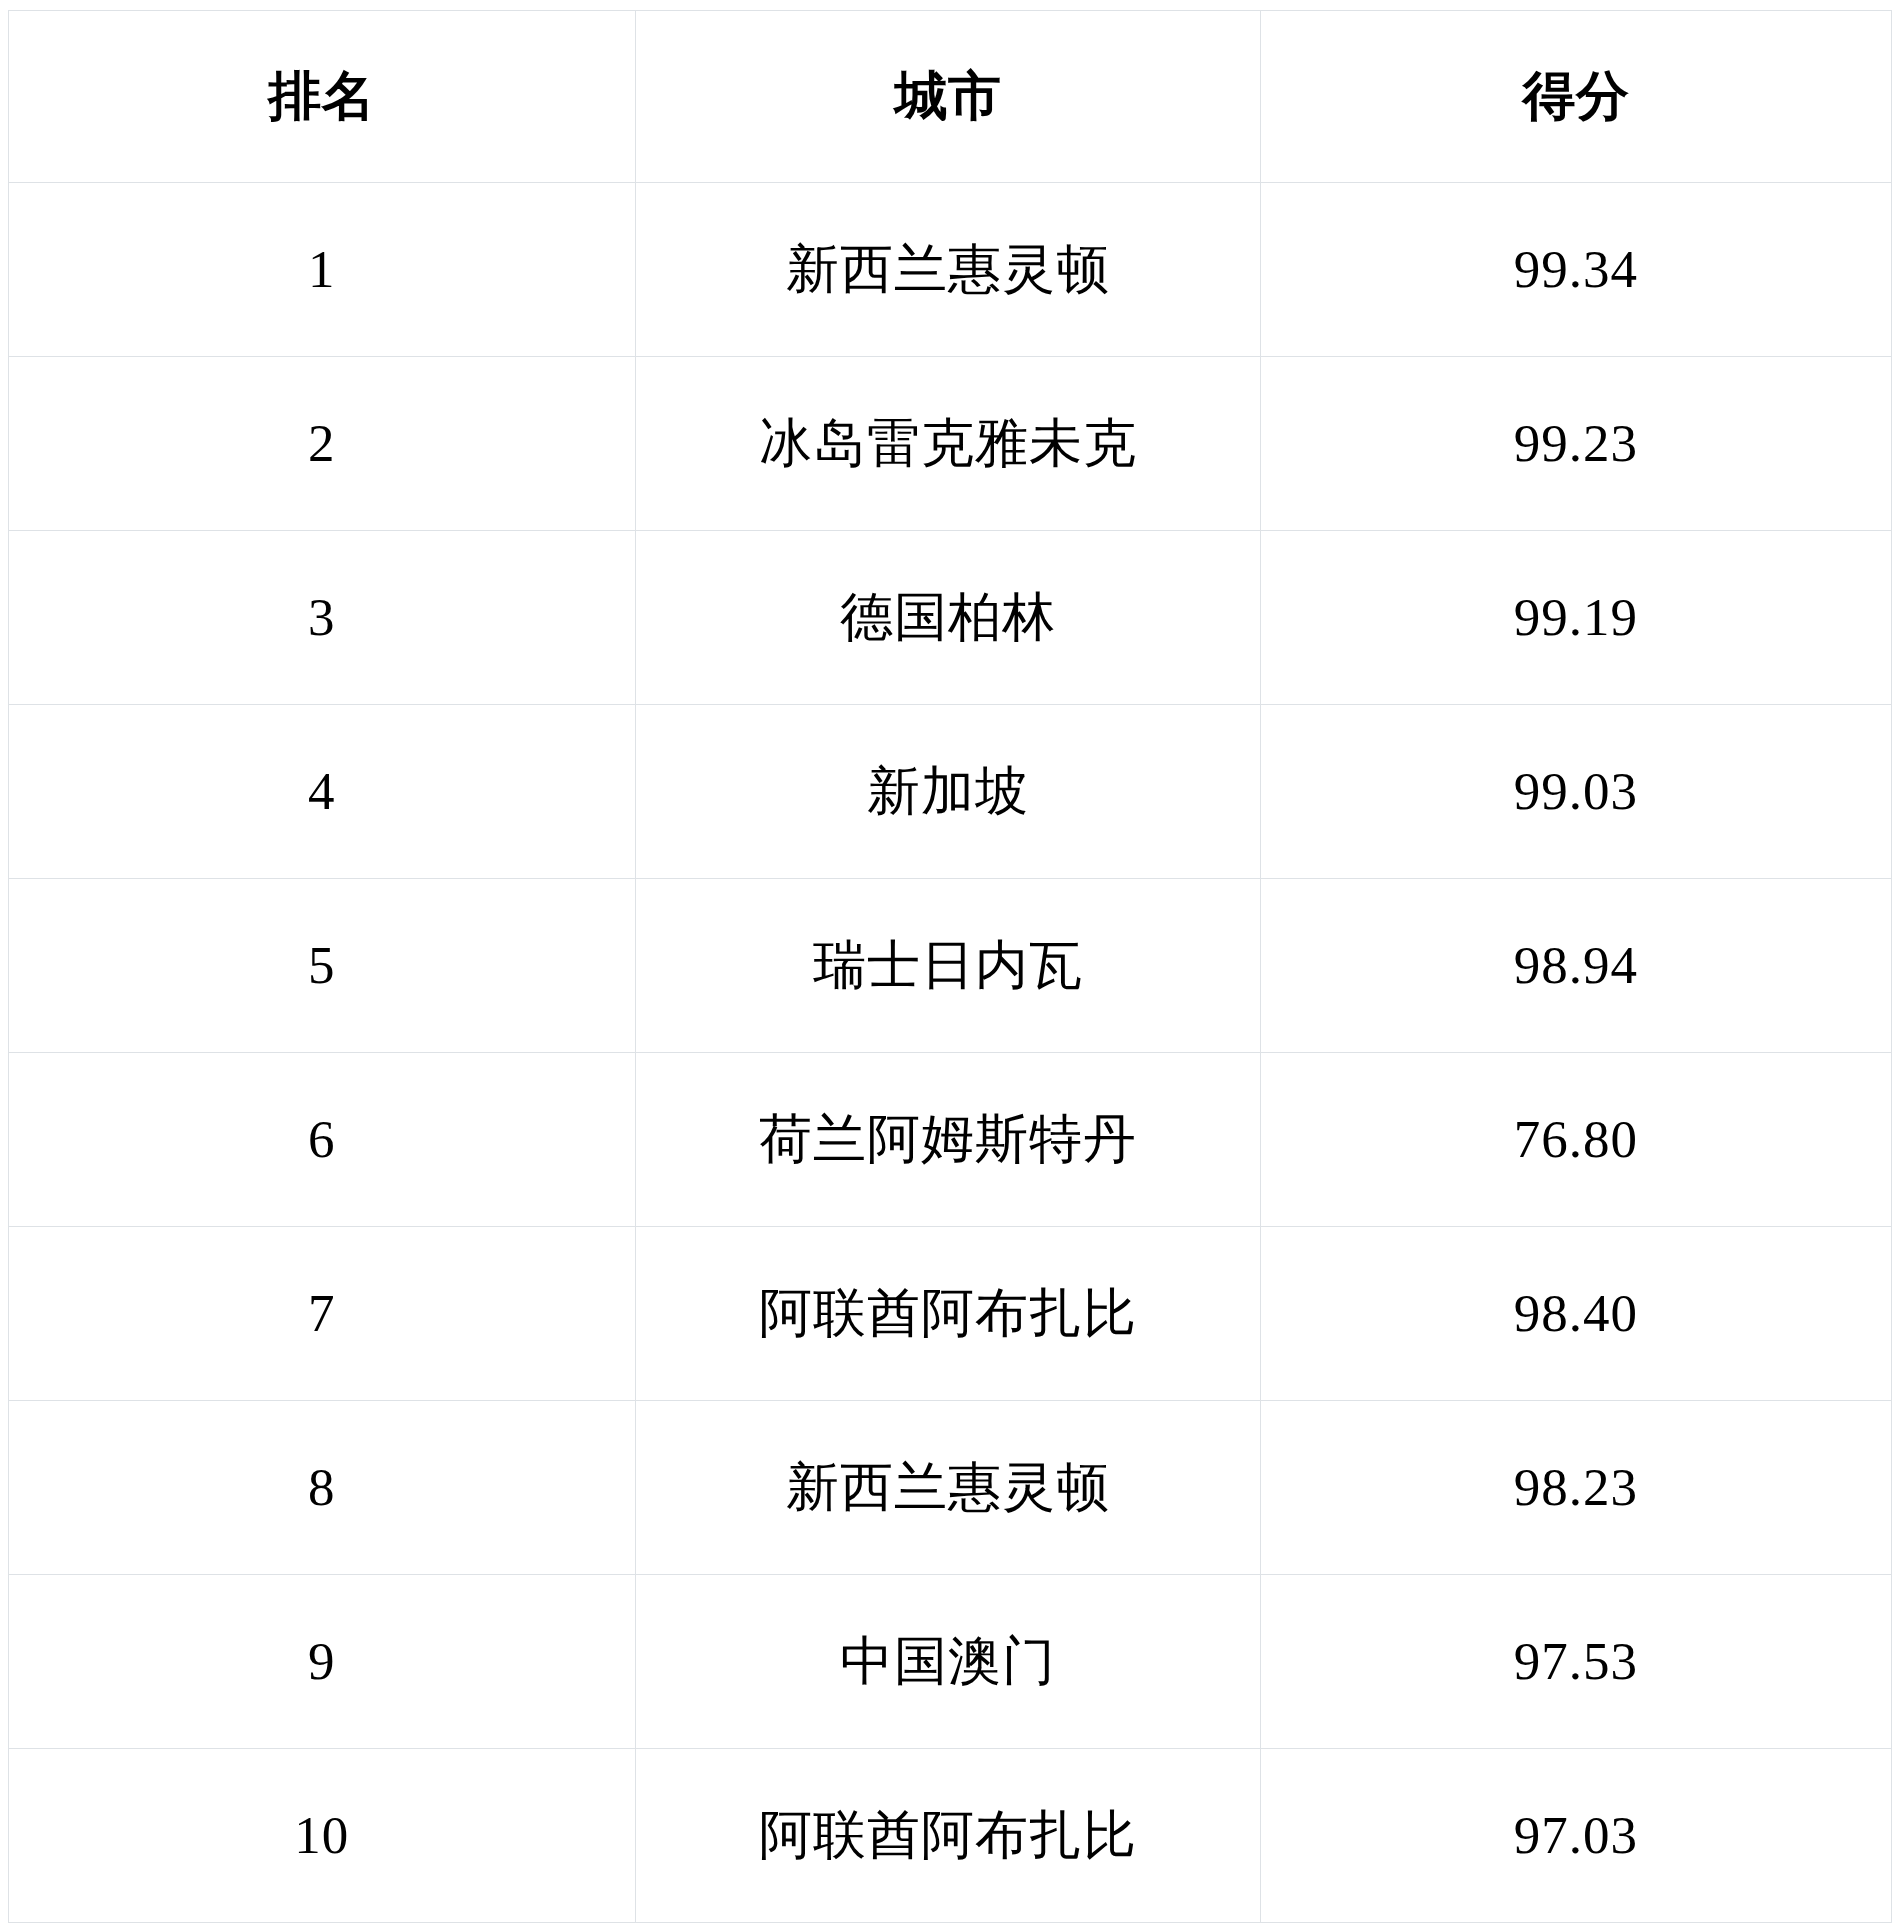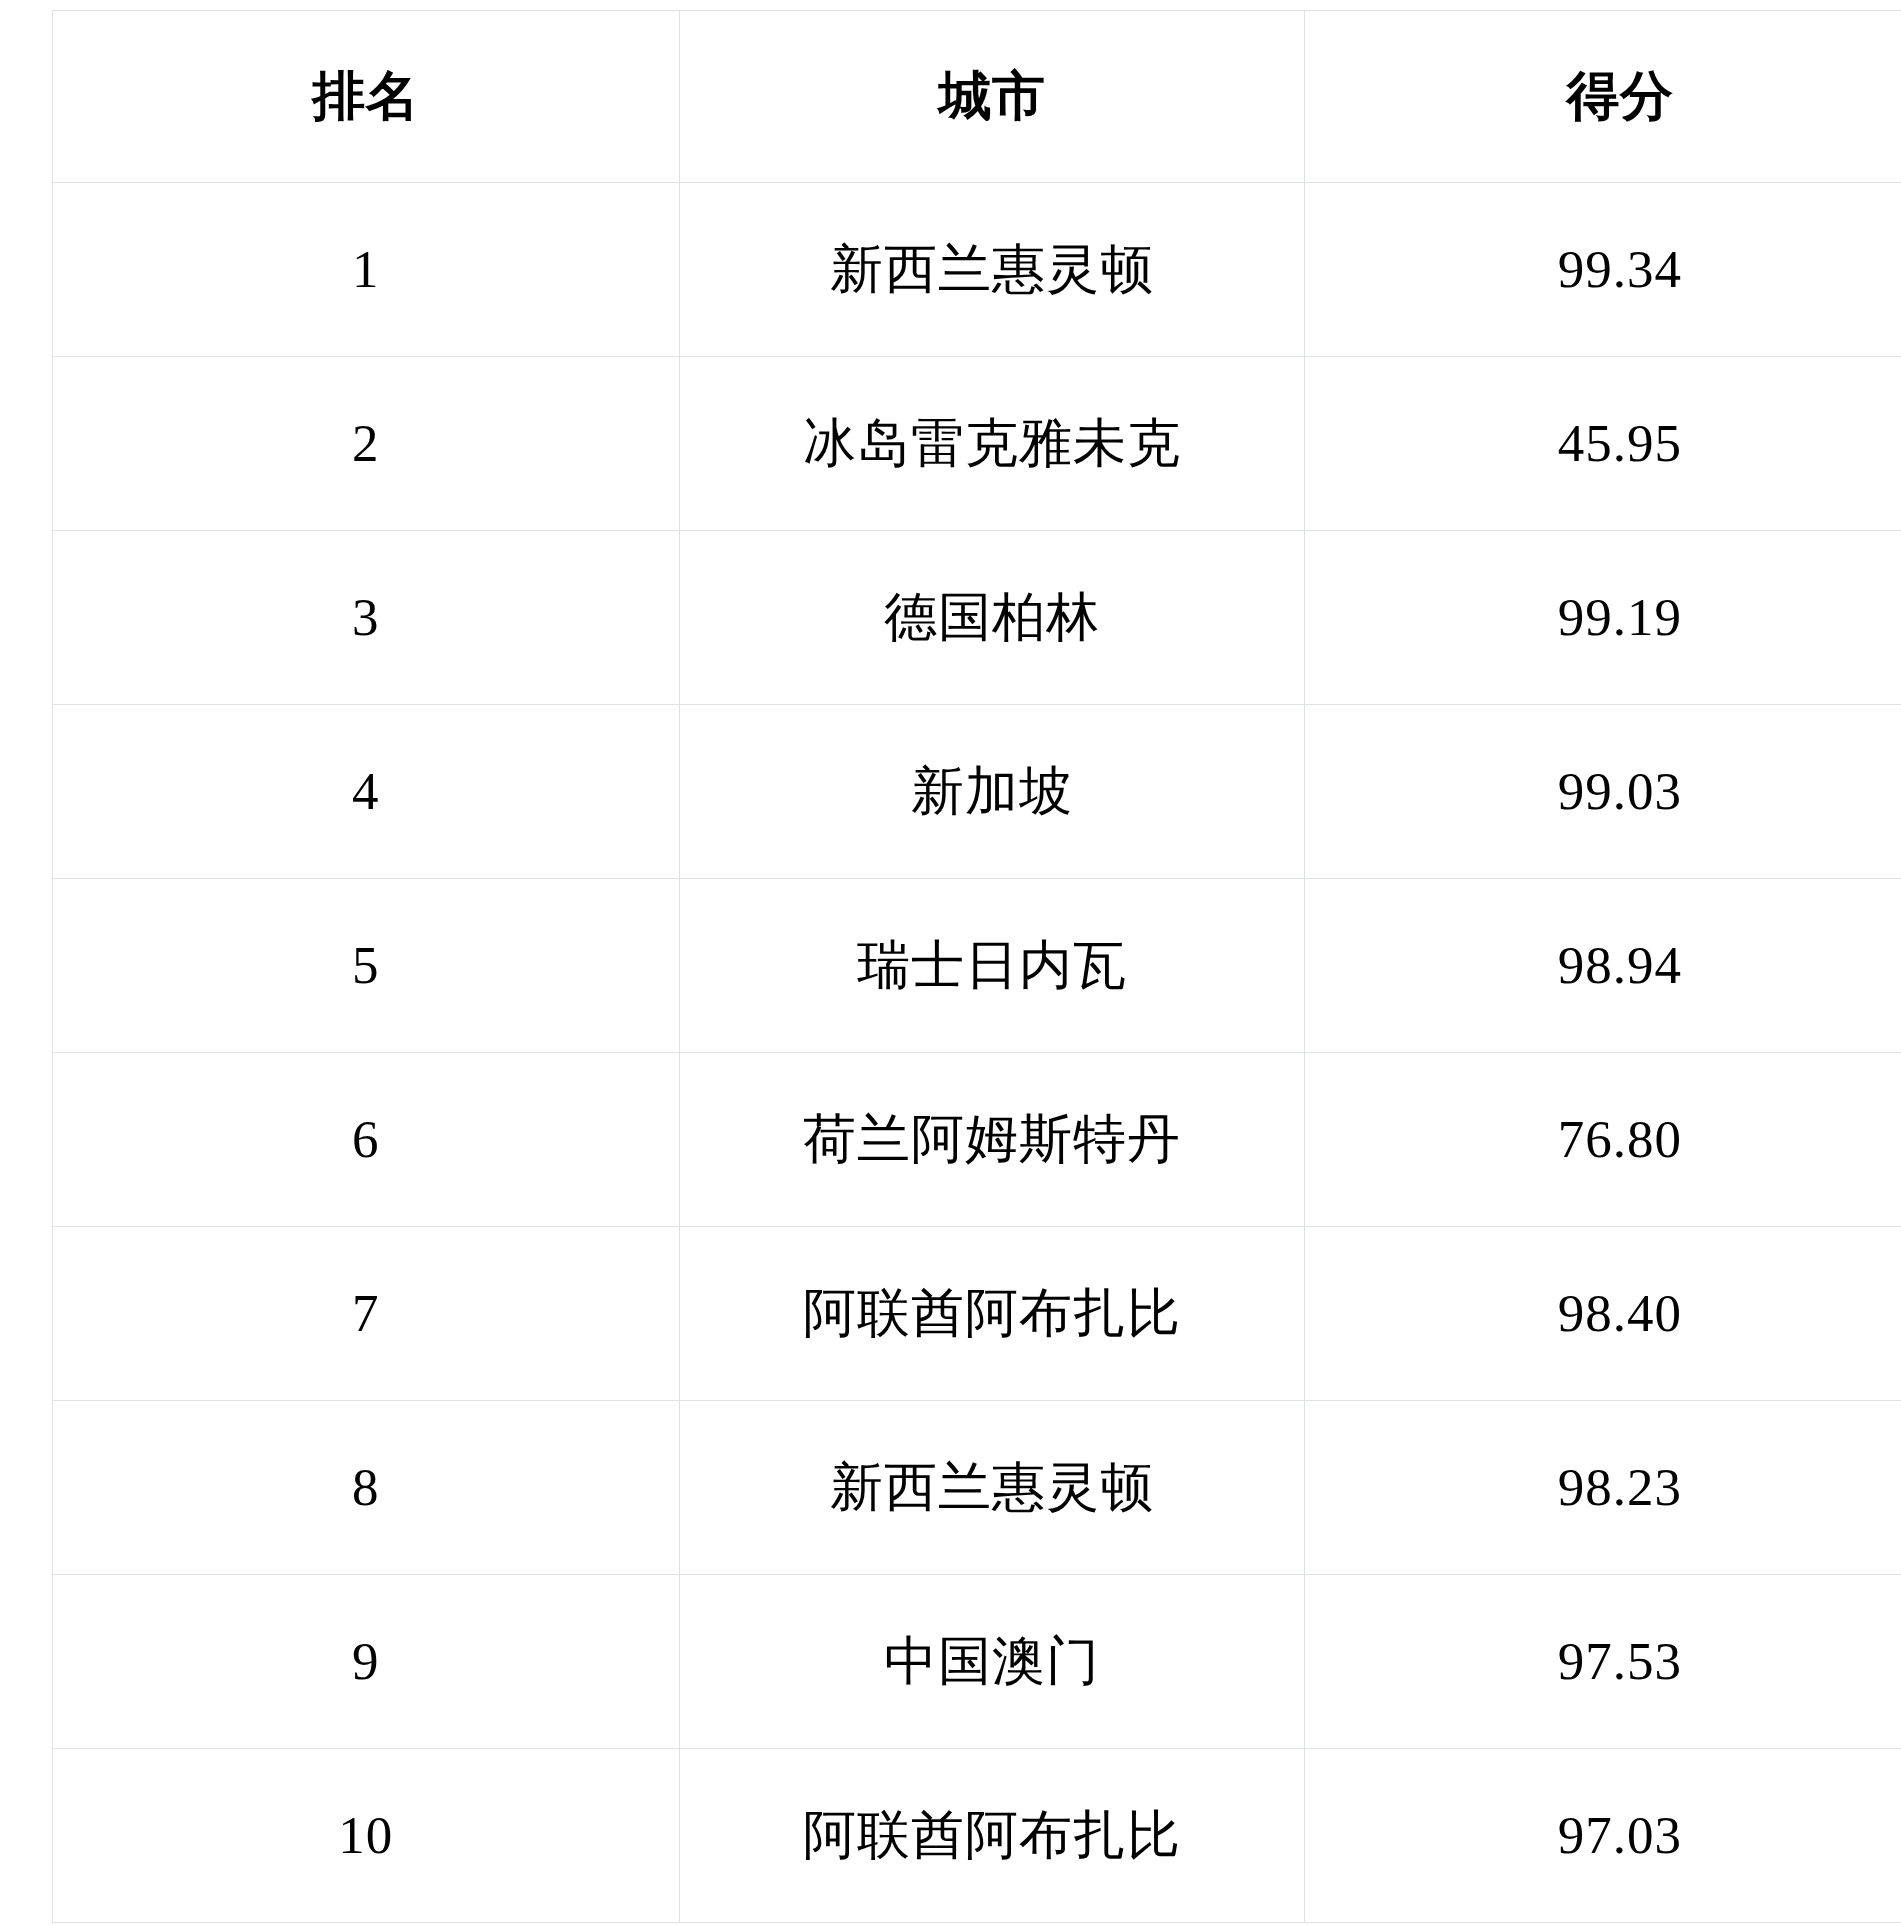--- a/index.html
+++ b/index.html
@@ -8,21 +8,20 @@
     background: #ffffff;
   }
   body {
     width: 1901px;
     height: 1925px;
     font-family: "Liberation Serif", "DejaVu Serif", serif;
     color: #000000;
   }
   .table-wrap {
     padding: 9.8px 7.8px 0 7.8px;
-    margin-left: 44px;
   }
   table.ranking {
     width: 1884px;
     border-collapse: collapse;
     table-layout: fixed;
     background: #ffffff;
   }
   table.ranking th,
   table.ranking td {
     border: 1px solid #dee2e6;
@@ -61,21 +60,21 @@
     </thead>
     <tbody>
       <tr>
         <td>1</td>
         <td>新西兰惠灵顿</td>
         <td>99.34</td>
       </tr>
       <tr>
         <td>2</td>
         <td>冰岛雷克雅未克</td>
-        <td>45.95</td>
+        <td>99.23</td>
       </tr>
       <tr>
         <td>3</td>
         <td>德国柏林</td>
         <td>99.19</td>
       </tr>
       <tr>
         <td>4</td>
         <td>新加坡</td>
         <td>99.03</td>

